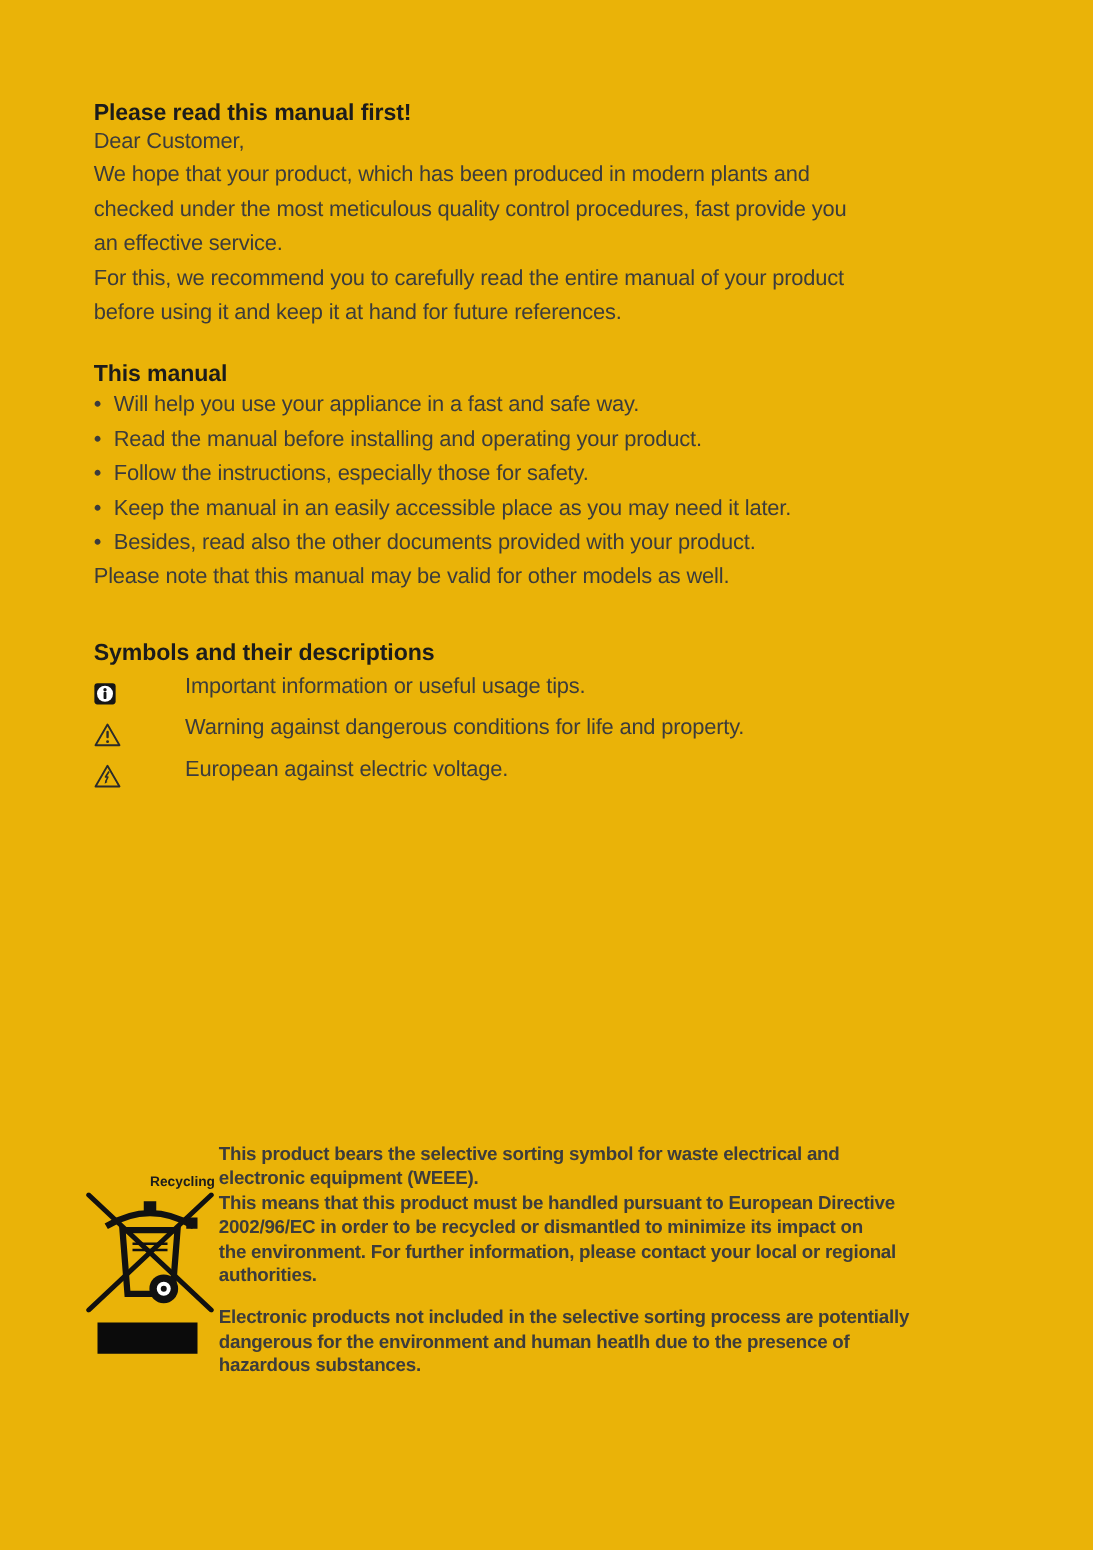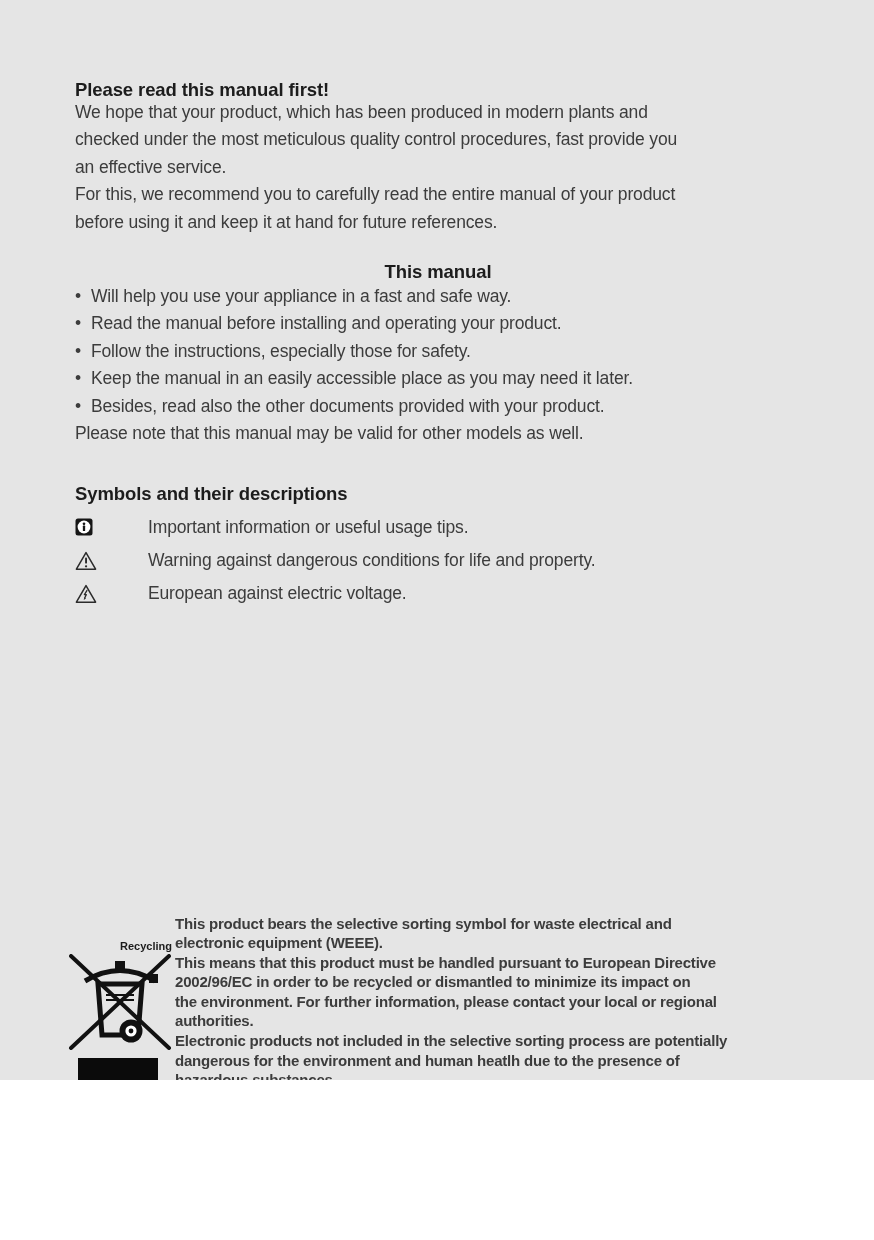--- a/index.html
+++ b/index.html
@@ -1,69 +1,70 @@
 <!DOCTYPE html>
 <html><head>
 <meta charset="utf-8">
 <style>
   html,body { margin:0; padding:0; background:#ffffff; }
   .page {
     position:relative;
-    width:874px; height:1080px;
-    background:#e5e5e5;
+    width:874px; height:1240px;
+    background:#eab308;
     font-family:"Liberation Sans", sans-serif;
     overflow:hidden;
   }
   .main {
     position:absolute; left:75px; top:80px; width:726px;
     color:#3c3c3c;
   }
   .h {
     font-size:18.5px; font-weight:bold; color:#1c1c1c;
     line-height:19px; letter-spacing:-0.1px; margin:0;
     white-space:nowrap;
   }
-  .h-manual { margin-top:26px;text-align:center; }
+  .h-manual { margin-top:26px; }
   .h-symbols { margin-top:37px; }
   .bl {
     font-size:17.5px; line-height:27.4px; letter-spacing:-0.15px;
     white-space:nowrap; color:#3c3c3c;
   }
   .list { margin-top:2px; }
   .bullet-item { display:flex; }
   .bullet-glyph { display:inline-block; width:16px; flex:none; }
   .sym-rows { margin-top:7px; }
-  .sym-row { display:flex; align-items:center; height:33.4px; }
+  .sym-row { display:flex; height:33.4px; }
   .sym-icon-cell { width:73px; flex:none; display:flex; align-items:center; }
   .sym-desc { font-size:17.5px; letter-spacing:-0.15px; white-space:nowrap; color:#3c3c3c; }
 
   .weee { position:absolute; left:68px; top:914px; display:flex; }
   .weee-left { width:104px; margin-right:3px; margin-top:26px; flex:none; }
   .recycling-label {
     font-size:11px; font-weight:bold; color:#1c1c1c;
     text-align:right; width:104px; margin-bottom:2px;
   }
   .weee-svg { display:block; }
   .black-bar { width:80px; height:25px; background:#0b0b0b; margin:8px 0 0 10px; }
   .weee-right { width:628px; margin-top:0; }
   .bl2 {
     font-size:15px; line-height:19.4px; letter-spacing:-0.2px;
     white-space:nowrap; color:#3c3c3c;font-weight:bold;
   }
-  .weee-p2 { margin-top:1px; }
+  .weee-p2 { margin-top:14px; }
   svg { display:block; }
 </style>
 </head>
 <body>
 
 <div class="page">
 
   <div class="main">
 
     <div class="h">Please read this manual first!</div>
+    <div class="bl">Dear Customer,</div>
 
     <div>
       <div class="bl">We hope that your product, which has been produced in modern plants and</div>
       <div class="bl">checked under the most meticulous quality control procedures, fast provide you</div>
       <div class="bl">an effective service.</div>
     </div>
     <div>
       <div class="bl">For this, we recommend you to carefully read the entire manual of your product</div>
       <div class="bl">before using it and keep it at hand for future references.</div>
     </div>

